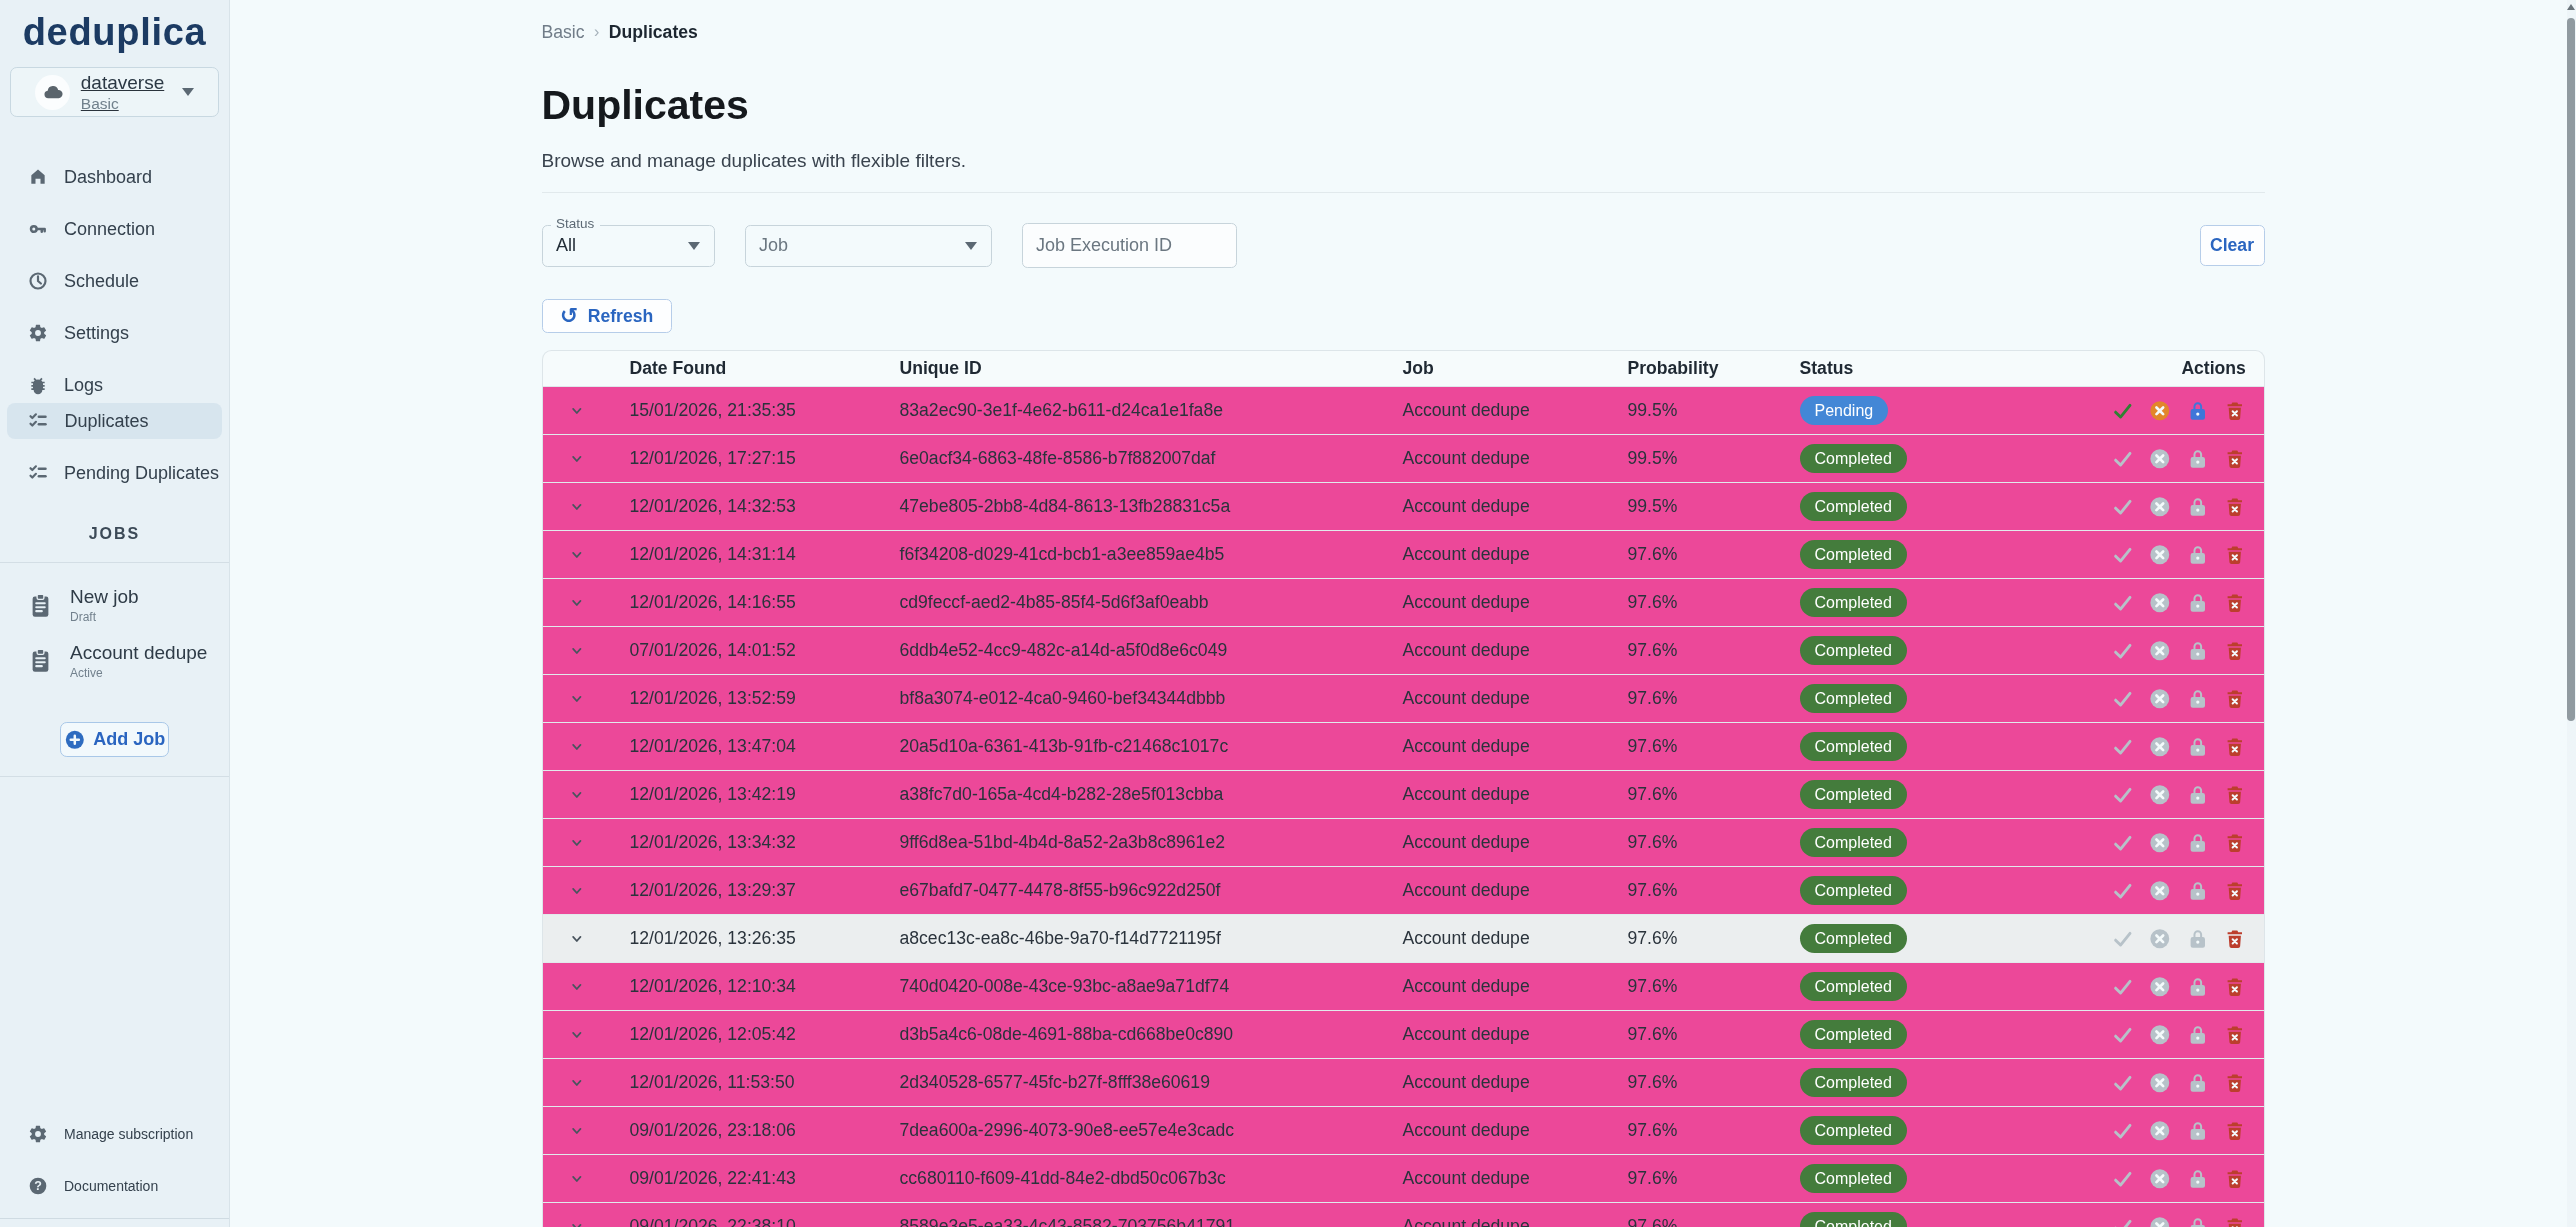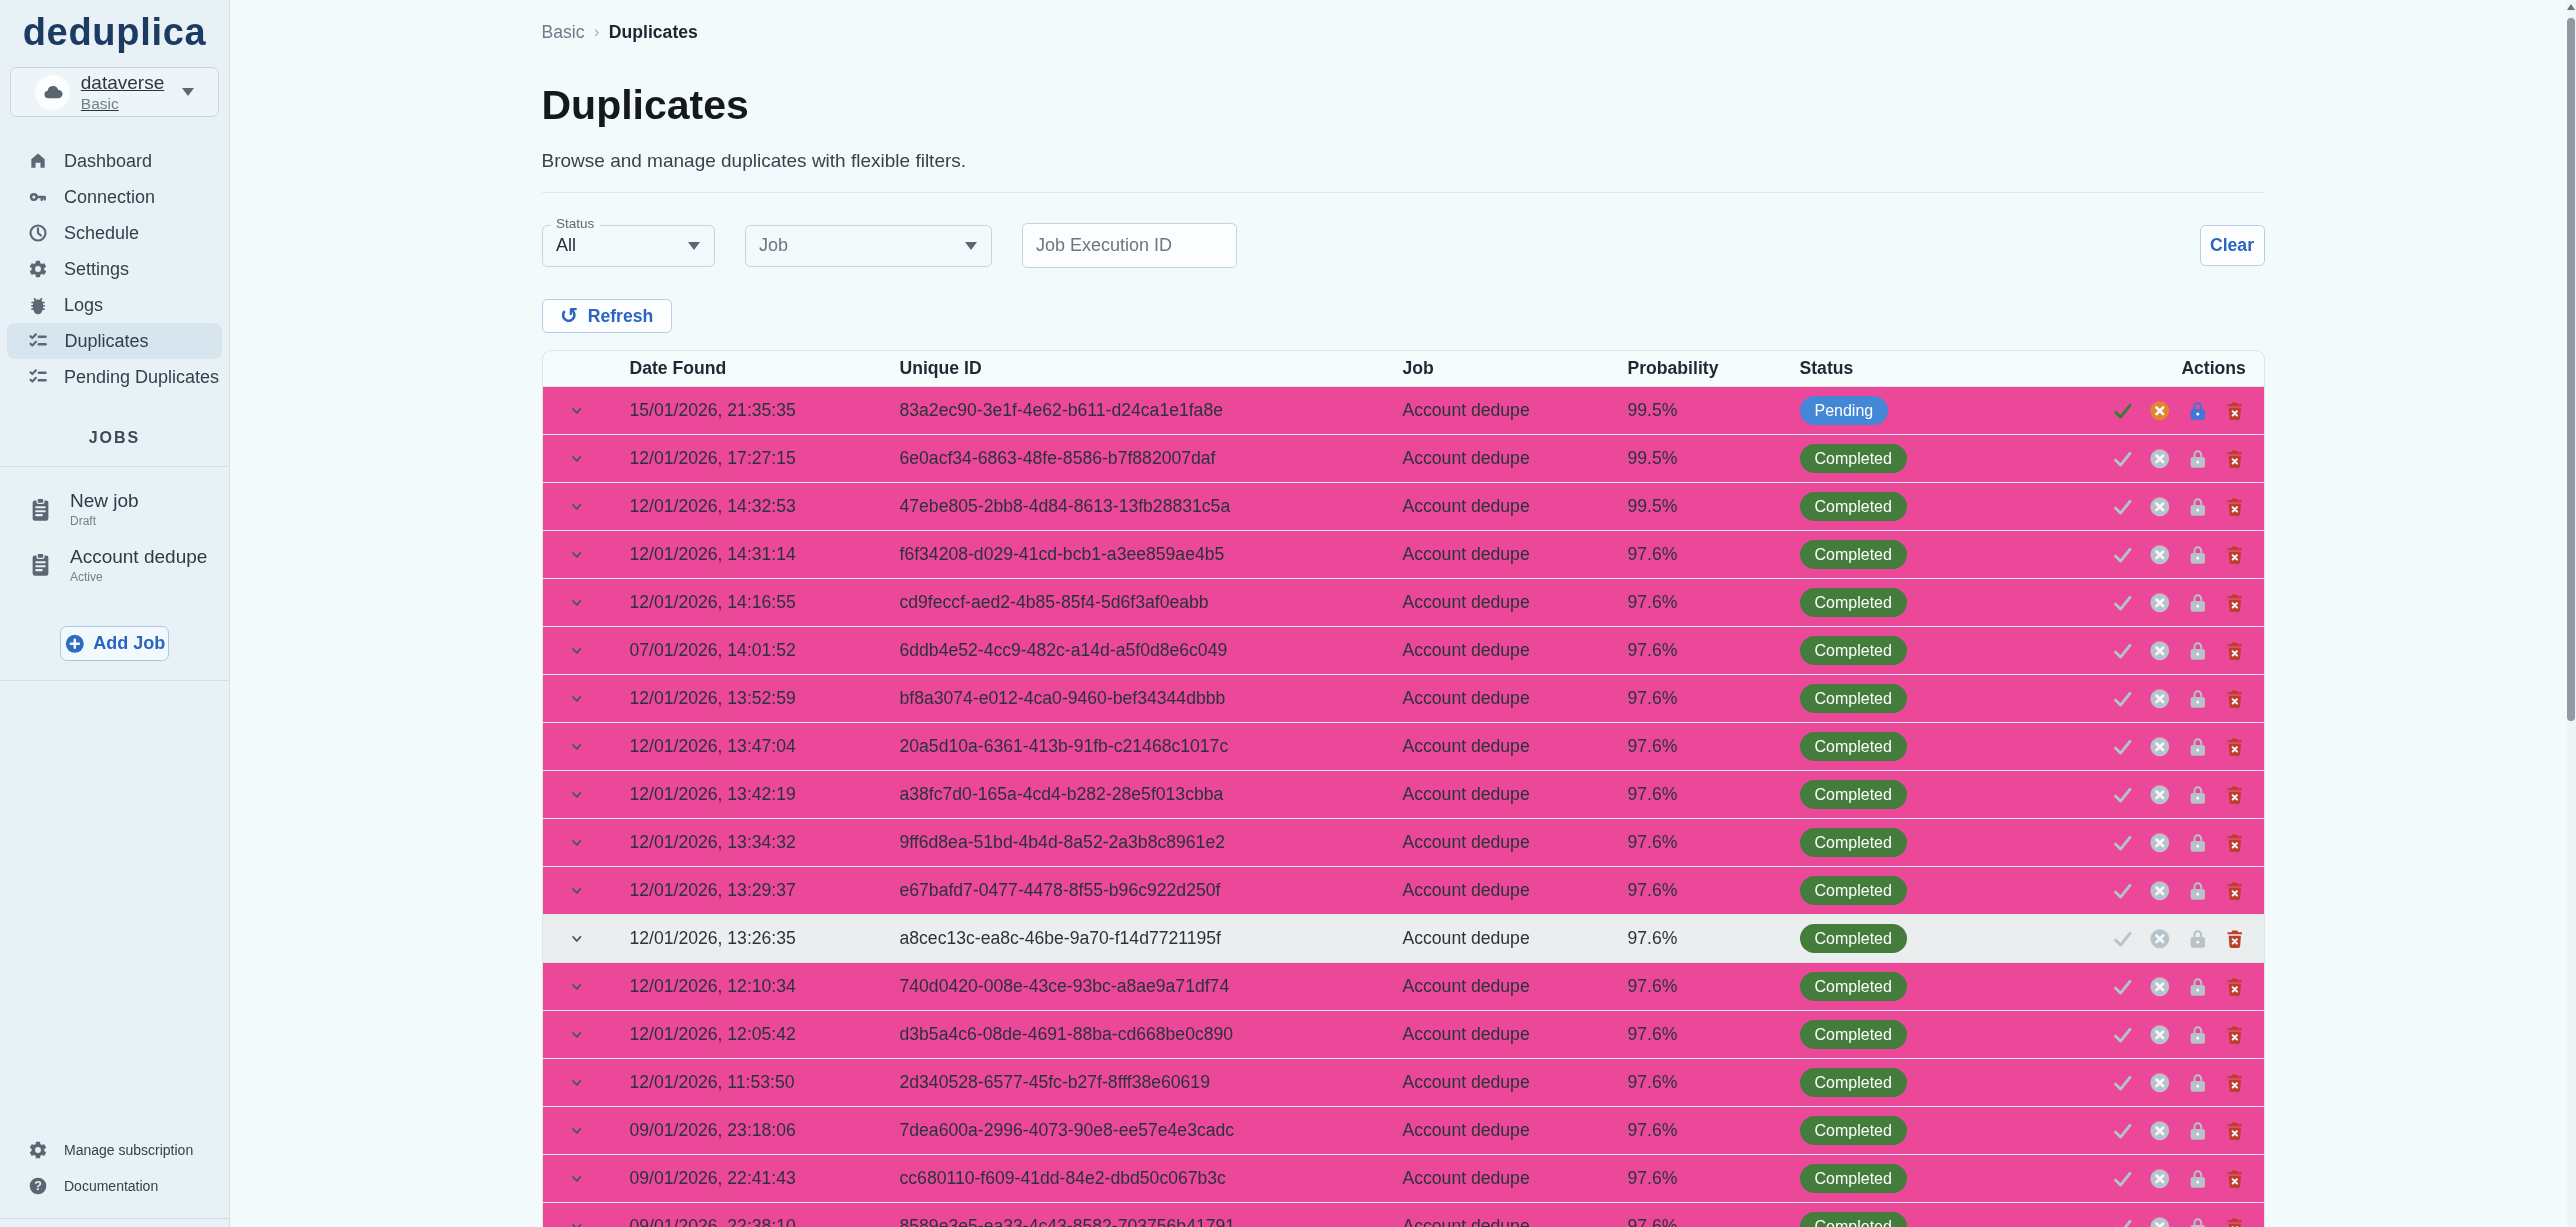--- a/index.html
+++ b/index.html
@@ -38,21 +38,21 @@
   .ws-name { font-size:19px; color:#2b3844; font-weight:500; }
   .ws-plan { font-size:15.5px; color:#70808c; margin-top:1.4px; }
   .caret {
     width:0; height:0; flex:none;
     border-left:6.8px solid transparent; border-right:6.8px solid transparent;
     border-top:8px solid #5b6873;
   }
   .nav { margin-top:26px; display:flex; flex-direction:column; }
   .nav-item {
     height:36px; display:flex; align-items:center; gap:16px;
-    padding-left:28px; font-size:18px; color:#34414d; cursor:pointer;
+    padding-left:28px; font-size:18px; color:#34414d; cursor:pointer;margin-top:16px;
   }
   .nav-item svg { width:20px; height:20px; color:#5b6873; flex:none; }
   .nav-item.active {
     margin:0 6.8px; padding-left:21.6px;
     background:var(--active-item-bg,#d7e5ee); border-radius:8px;
   }
   .jobs-header {
     margin-top:34px; text-align:center;
     font-size:16px; font-weight:bold; letter-spacing:2px; color:#3c4a57;
   }

